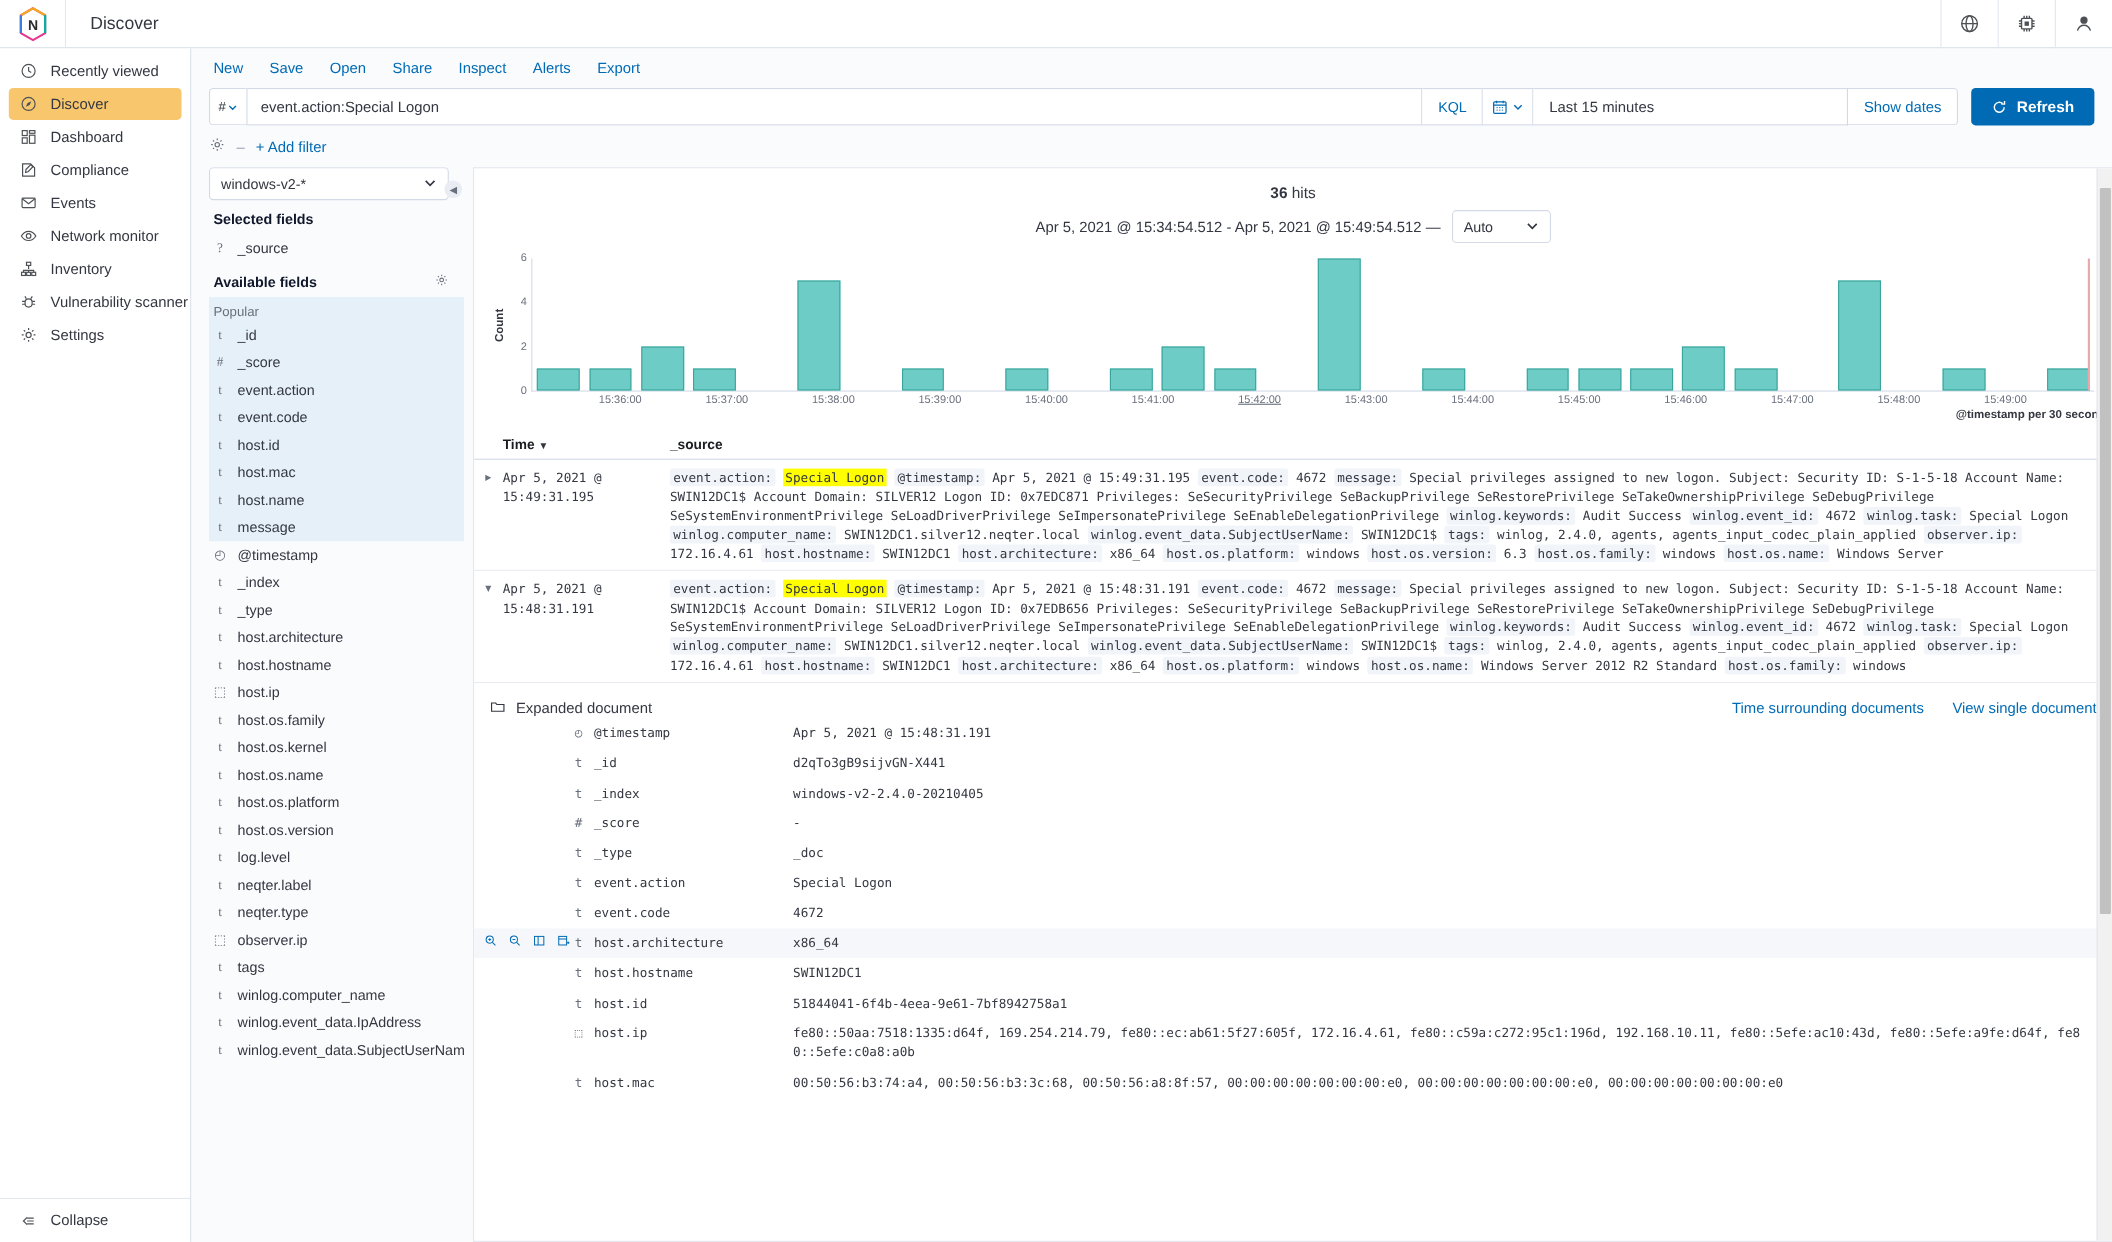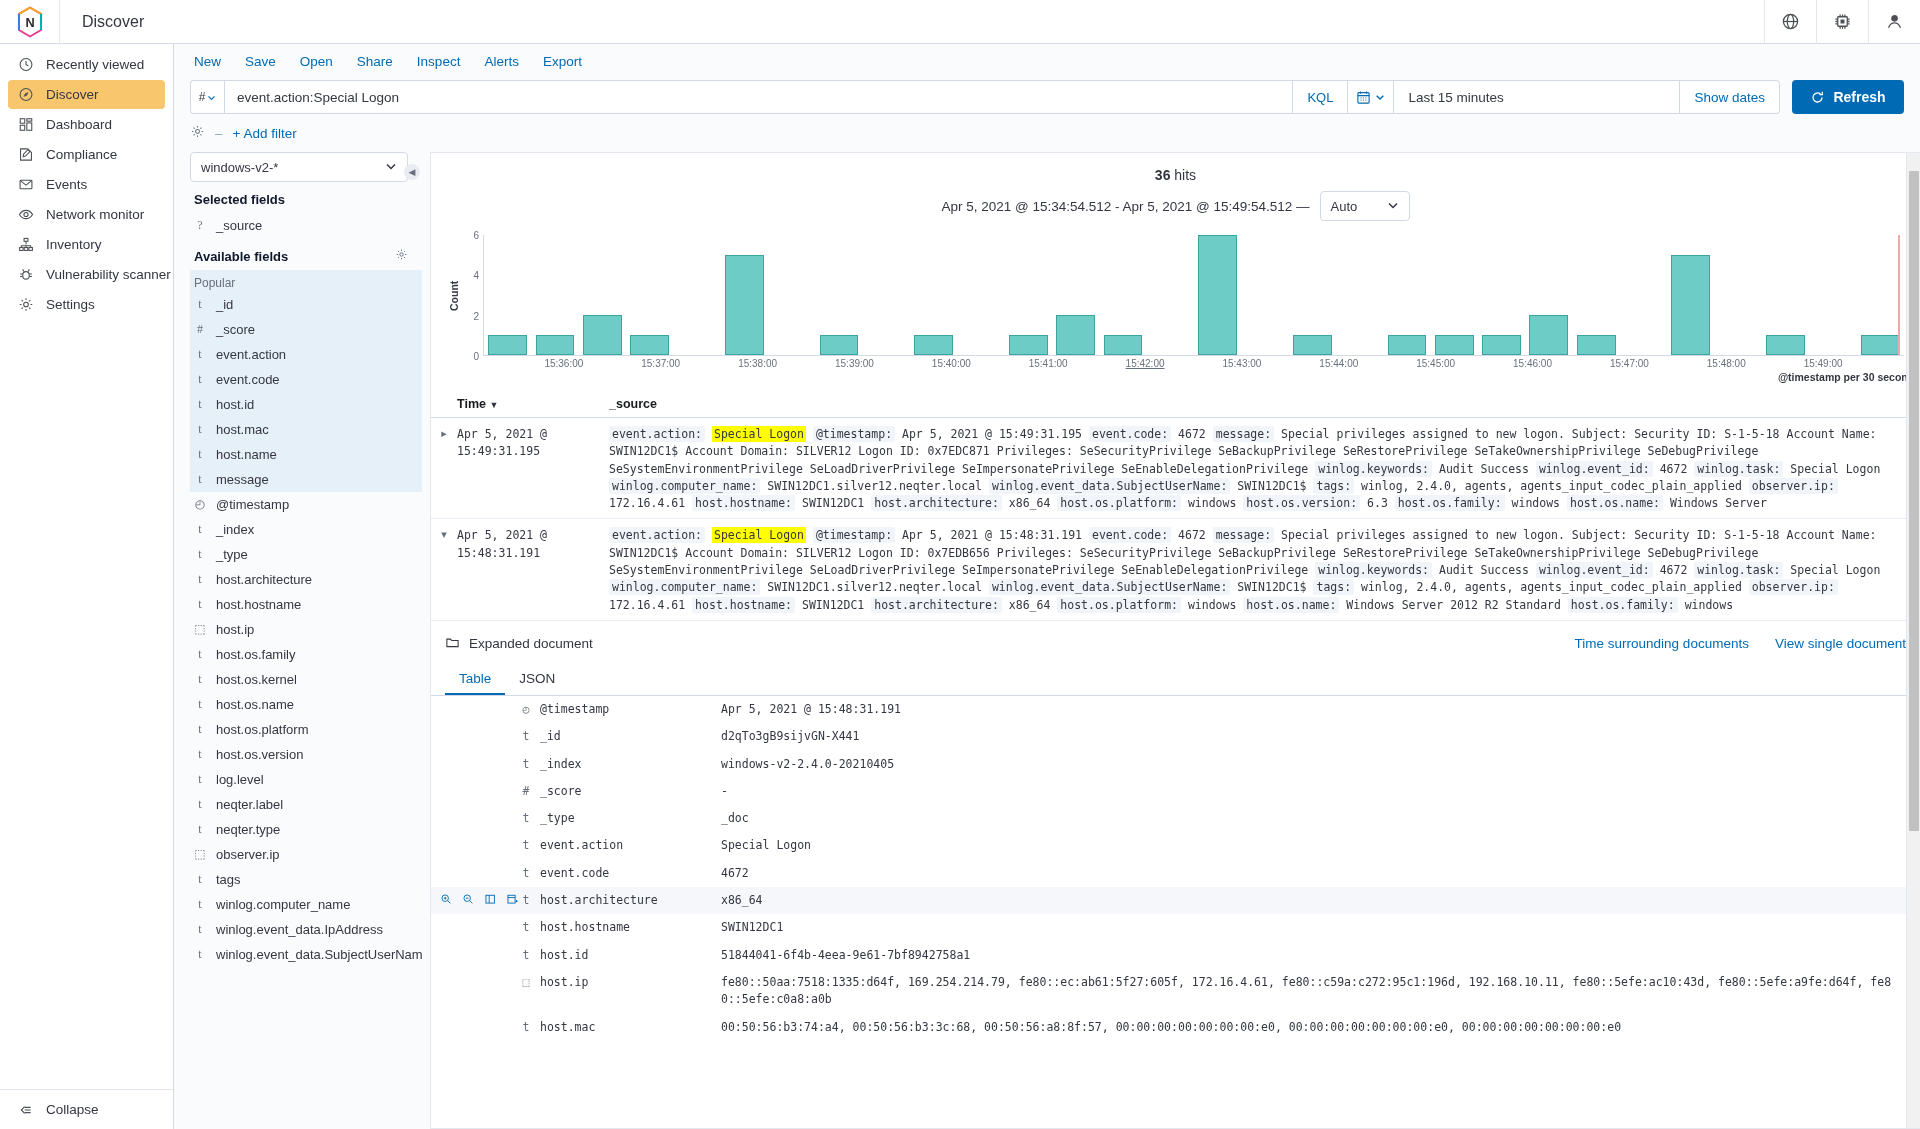--- a/index.html
+++ b/index.html
@@ -792,24 +792,20 @@
                 <path d="M2.5 5.5h5l1.4 1.8h8.6v8.2h-15z"></path>
               </svg>
             </span>
             <span>Expanded document</span>
             <span class="expanded-links">
               <a href="#">Time surrounding documents</a>
               <a href="#">View single document</a>
             </span>
           </div>
 
-          <div class="tabs" id="doc-tabs">
-              <div class="tab active">Table</div>
-              <div class="tab">JSON</div>
-            </div>
 
           <div class="kv-table" id="kv-rows">
               <div class="kv-row">
                 <div class="kv-actions"></div>
                 <div class="kv-name mono">
                   <span class="t">◴</span>
                   <span>@timestamp</span>
                 </div>
                 <div class="kv-val mono">Apr 5, 2021 @ 15:48:31.191</div>
               </div>

